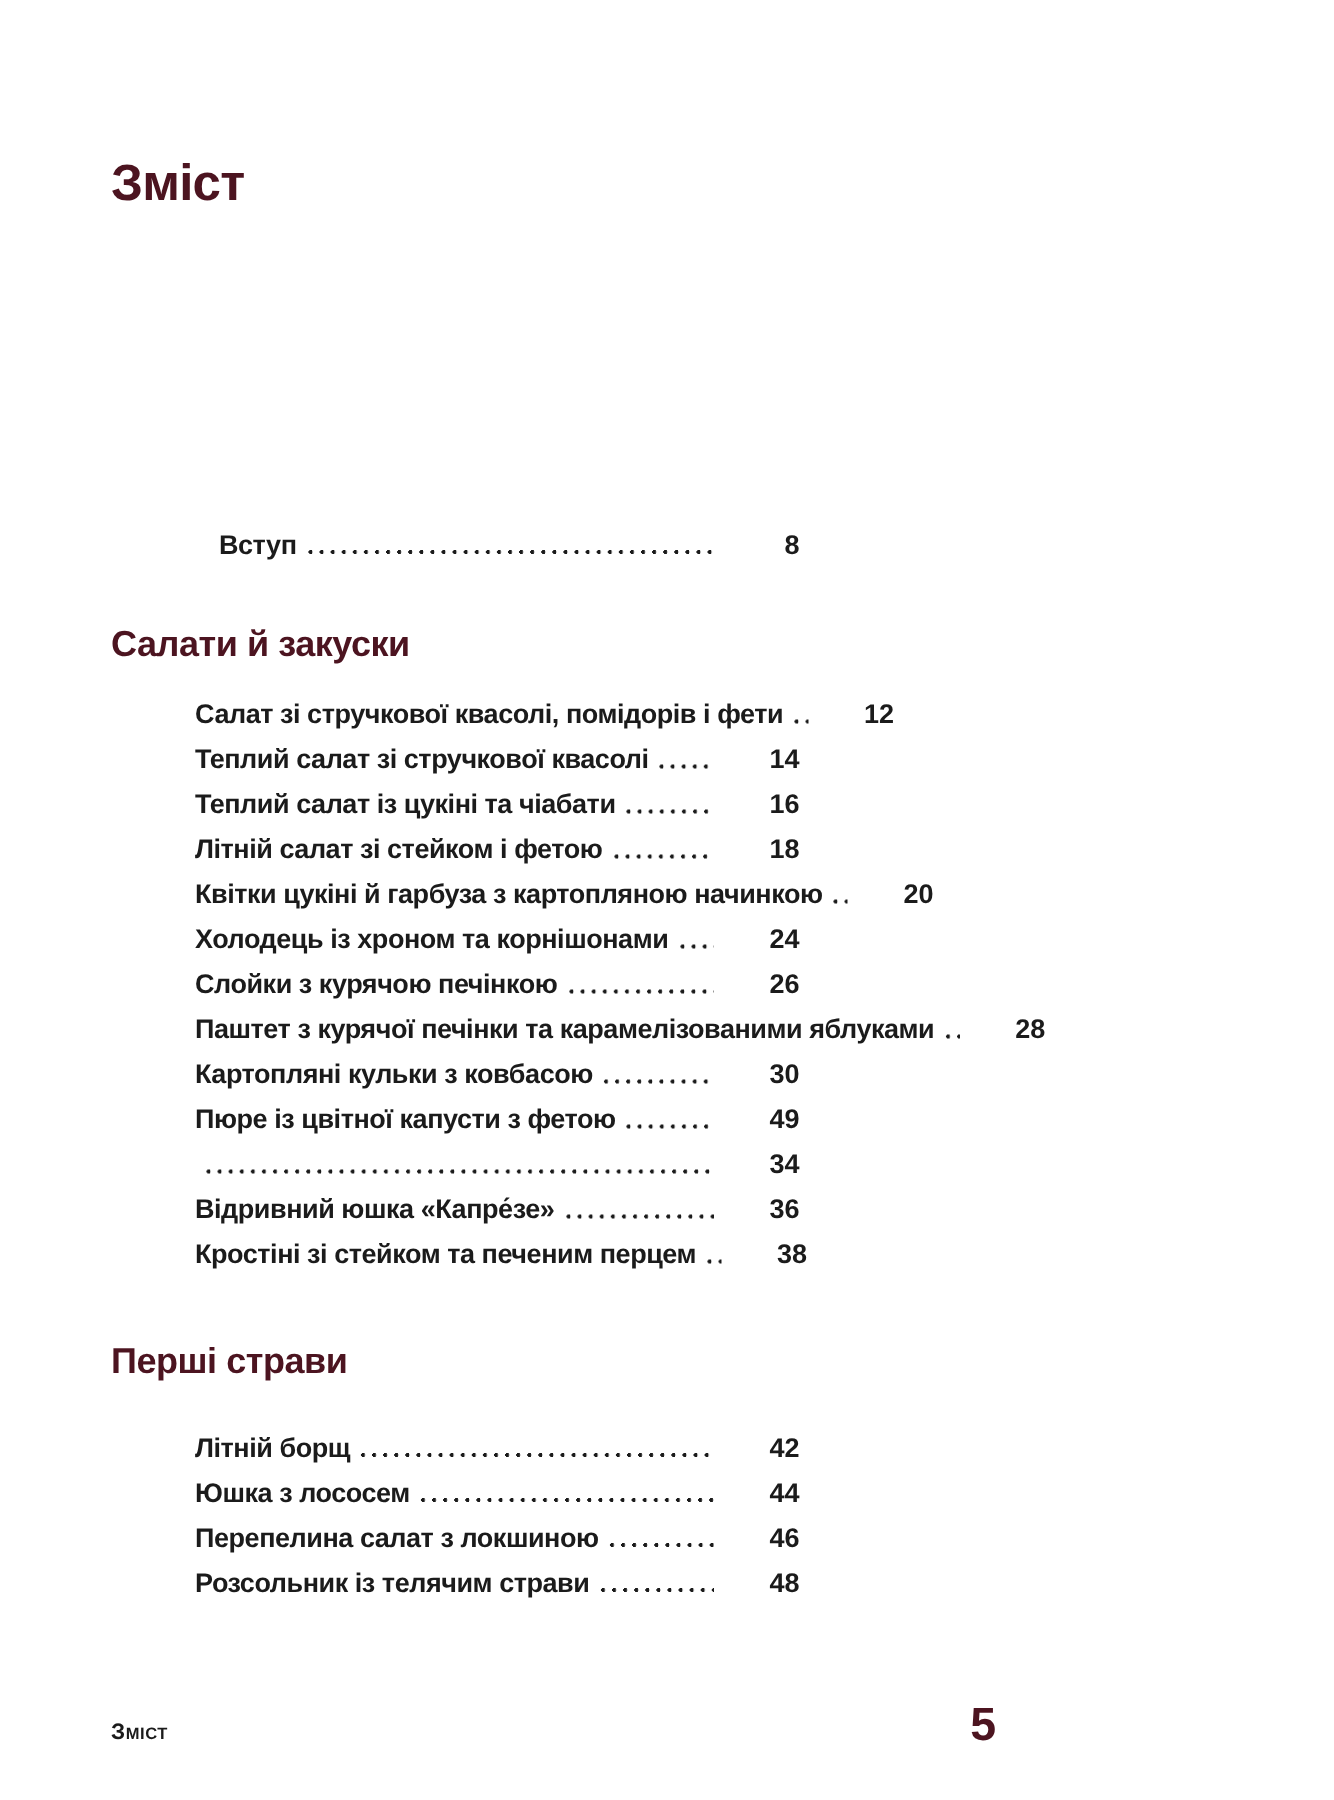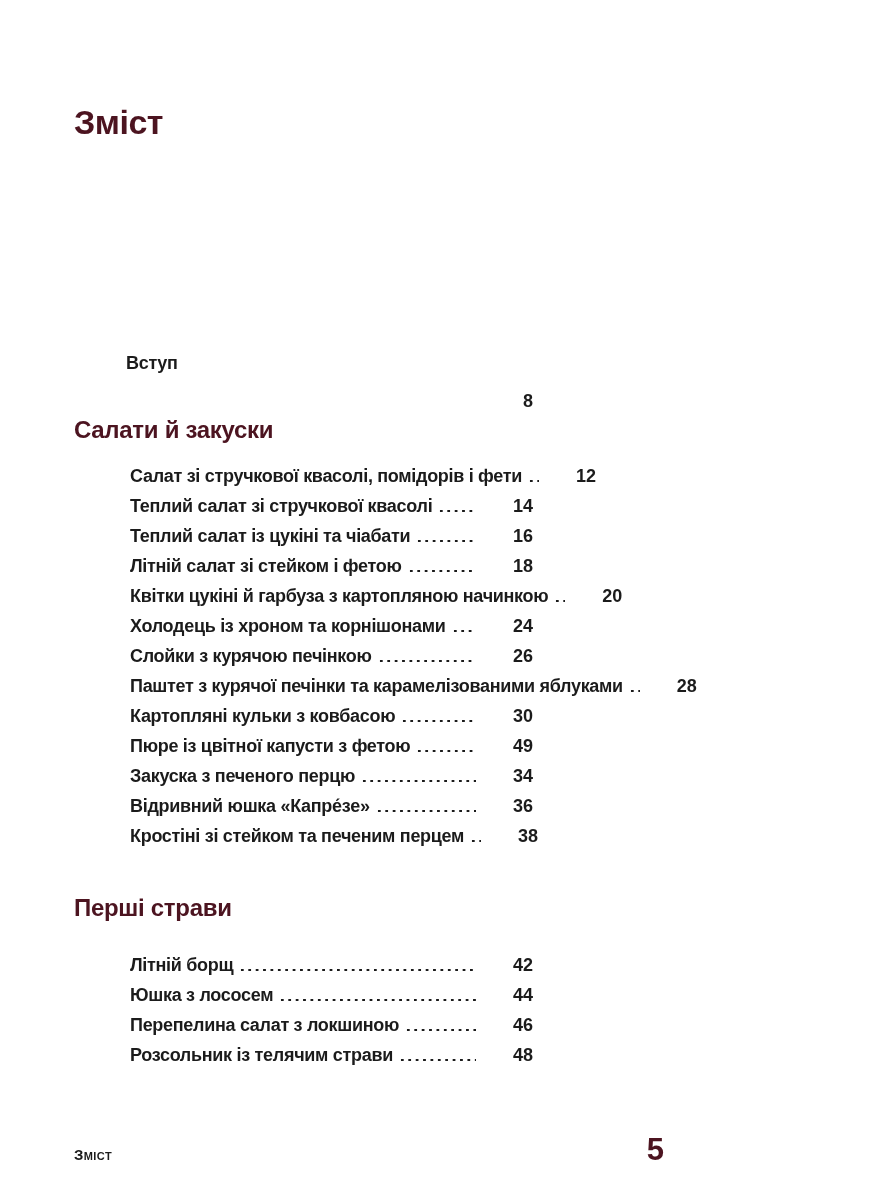--- a/index.html
+++ b/index.html
@@ -28,21 +28,21 @@
   .row .pagenum{
     flex:0 0 57px;text-align:right;
     font-size:18px;font-weight:700;line-height:30px;
   }
   .leader{
     flex:1 1 auto;min-width:10px;align-self:flex-end;
     height:4px;margin:0 0 8px 7px;
     background-image:radial-gradient(circle at 2px 2px,var(--text) 1.35px,transparent 1.45px);
     background-size:7.4px 4px;background-repeat:repeat-x;background-position:0 0;
   }
-  .intro-row{position:absolute;left:126px;right:177px;top:348px;flex-direction:column;}
+  .intro-row{position:absolute;left:146px;right:177px;top:348px;}
   #sections{position:absolute;left:0;top:0;right:0;}
   .section:first-child{padding-top:414px;}
   .section + .section{padding-top:41px;}
   .section-title{
     margin:0 0 0 74px;
     font-size:24px;font-weight:700;line-height:32px;
     color:var(--accent);letter-spacing:-0.3px;
   }
   .entries{margin:15px 177px 0 130px;}
   .section:nth-child(2) .entries{margin-top:26px;}
@@ -128,21 +128,20 @@
       <span class="pagenum">30</span>
     </div>
 
     <div class="row">
       <span class="label">Пюре із цвітної капусти з фетою</span>
       <span class="leader"></span>
       <span class="pagenum">49</span>
     </div>
 
     <div class="row">
-      <span class="label">Закуска з печеного перцю</span>
       <span class="leader"></span>
       <span class="pagenum">34</span>
     </div>
 
     <div class="row">
       <span class="label">Відривний юшка «Капре́зе»</span>
       <span class="leader"></span>
       <span class="pagenum">36</span>
     </div>
 

